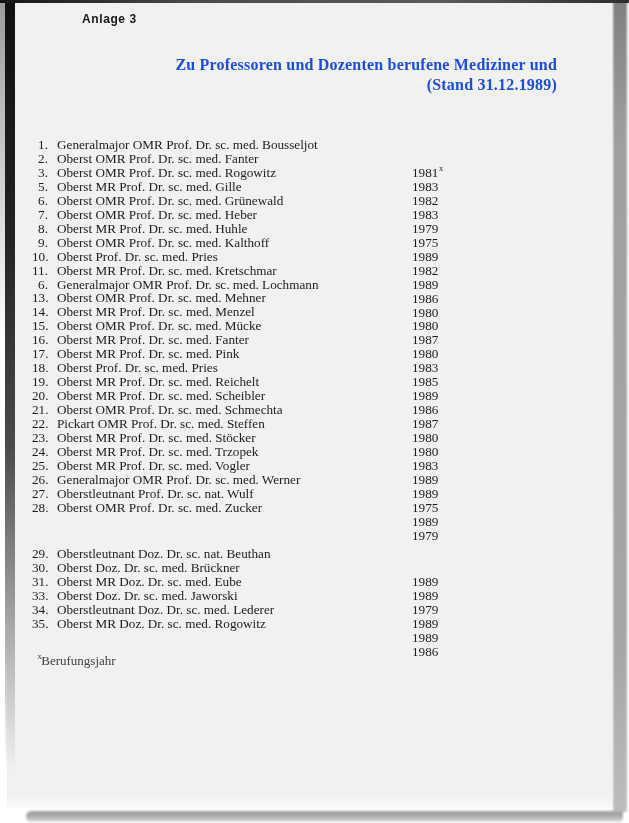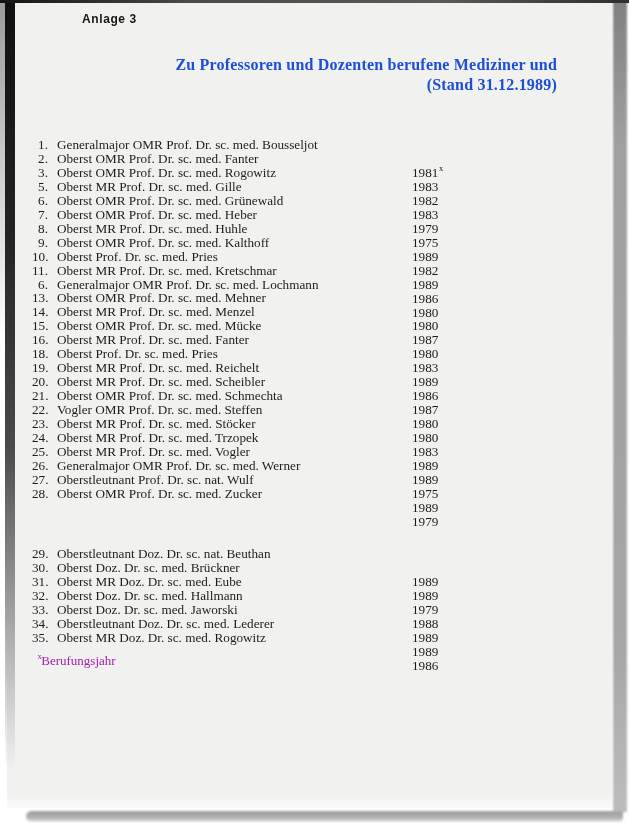--- a/index.html
+++ b/index.html
@@ -81,21 +81,21 @@
   .num { display: inline-block; width: 16px; text-align: right; }
   .name { margin-left: 9px; }
   .year { position: absolute; left: 405px; top: 0; margin-top: 28px; }
   .year sup, .footnote sup {
     font-size: 8.5px; line-height: 0;
     position: relative; top: -0.9px; left: 0.5px;
   }
 
   .footnote {
     position: absolute; left: 30px; top: 650px;
-    font-size: 13px; color: #a21caf;
+    font-size: 13px; color: #404040;
   }
 </style>
 </head>
 <body>
 
 <div class="stage">
   <div class="shadow-right"></div>
   <div class="shadow-bottom"></div>
 
   <div class="page">
@@ -115,37 +115,37 @@
         <div class="row"><span class="num">7.</span><span class="name">Oberst OMR Prof. Dr. sc. med. Heber</span><span class="year">1975</span></div>
         <div class="row"><span class="num">8.</span><span class="name">Oberst MR Prof. Dr. sc. med. Huhle</span><span class="year">1989</span></div>
         <div class="row"><span class="num">9.</span><span class="name">Oberst OMR Prof. Dr. sc. med. Kalthoff</span><span class="year">1982</span></div>
         <div class="row"><span class="num">10.</span><span class="name">Oberst Prof. Dr. sc. med. Pries</span><span class="year">1989</span></div>
         <div class="row"><span class="num">11.</span><span class="name">Oberst MR Prof. Dr. sc. med. Kretschmar</span><span class="year">1986</span></div>
         <div class="row"><span class="num">6.</span><span class="name">Generalmajor OMR Prof. Dr. sc. med. Lochmann</span><span class="year">1980</span></div>
         <div class="row"><span class="num">13.</span><span class="name">Oberst OMR Prof. Dr. sc. med. Mehner</span><span class="year">1980</span></div>
         <div class="row"><span class="num">14.</span><span class="name">Oberst MR Prof. Dr. sc. med. Menzel</span><span class="year">1987</span></div>
         <div class="row"><span class="num">15.</span><span class="name">Oberst OMR Prof. Dr. sc. med. Mücke</span><span class="year">1980</span></div>
         <div class="row"><span class="num">16.</span><span class="name">Oberst MR Prof. Dr. sc. med. Fanter</span><span class="year">1983</span></div>
+        <div class="row"><span class="num">17.</span><span class="name">Oberst MR Prof. Dr. sc. med. Pink</span><span class="year">1985</span></div>
         <div class="row"><span class="num">18.</span><span class="name">Oberst Prof. Dr. sc. med. Pries</span><span class="year">1989</span></div>
         <div class="row"><span class="num">19.</span><span class="name">Oberst MR Prof. Dr. sc. med. Reichelt</span><span class="year">1986</span></div>
         <div class="row"><span class="num">20.</span><span class="name">Oberst MR Prof. Dr. sc. med. Scheibler</span><span class="year">1987</span></div>
         <div class="row"><span class="num">21.</span><span class="name">Oberst OMR Prof. Dr. sc. med. Schmechta</span><span class="year">1980</span></div>
-        <div class="row"><span class="num">22.</span><span class="name">Vogler OMR Prof. Dr. sc. med. Steffen</span><span class="year">1980</span></div>
+        <div class="row"><span class="num">22.</span><span class="name">Pickart OMR Prof. Dr. sc. med. Steffen</span><span class="year">1980</span></div>
         <div class="row"><span class="num">23.</span><span class="name">Oberst MR Prof. Dr. sc. med. Stöcker</span><span class="year">1983</span></div>
         <div class="row"><span class="num">24.</span><span class="name">Oberst MR Prof. Dr. sc. med. Trzopek</span><span class="year">1989</span></div>
         <div class="row"><span class="num">25.</span><span class="name">Oberst MR Prof. Dr. sc. med. Vogler</span><span class="year">1989</span></div>
         <div class="row"><span class="num">26.</span><span class="name">Generalmajor OMR Prof. Dr. sc. med. Werner</span><span class="year">1975</span></div>
         <div class="row"><span class="num">27.</span><span class="name">Oberstleutnant Prof. Dr. sc. nat. Wulf</span><span class="year">1989</span></div>
         <div class="row"><span class="num">28.</span><span class="name">Oberst OMR Prof. Dr. sc. med. Zucker</span><span class="year">1979</span></div>
       </div>
     <div class="list list2" id="list-group-2">
         <div class="row"><span class="num">29.</span><span class="name">Oberstleutnant Doz. Dr. sc. nat. Beuthan</span><span class="year">1989</span></div>
         <div class="row"><span class="num">30.</span><span class="name">Oberst Doz. Dr. sc. med. Brückner</span><span class="year">1989</span></div>
         <div class="row"><span class="num">31.</span><span class="name">Oberst MR Doz. Dr. sc. med. Eube</span><span class="year">1979</span></div>
-        <div class="row"><span class="num">32.</span><span class="name">Oberst Doz. Dr. sc. med. Hallmann</span><span class="year">1988</span></div>
         <div class="row"><span class="num">33.</span><span class="name">Oberst Doz. Dr. sc. med. Jaworski</span><span class="year">1989</span></div>
         <div class="row"><span class="num">34.</span><span class="name">Oberstleutnant Doz. Dr. sc. med. Lederer</span><span class="year">1989</span></div>
         <div class="row"><span class="num">35.</span><span class="name">Oberst MR Doz. Dr. sc. med. Rogowitz</span><span class="year">1986</span></div>
       </div>
 
     <div class="footnote"><sup>x</sup><span>Berufungsjahr</span></div>
   </div>
 
   <div class="top-edge"></div>
   <div class="left-outer"></div>

